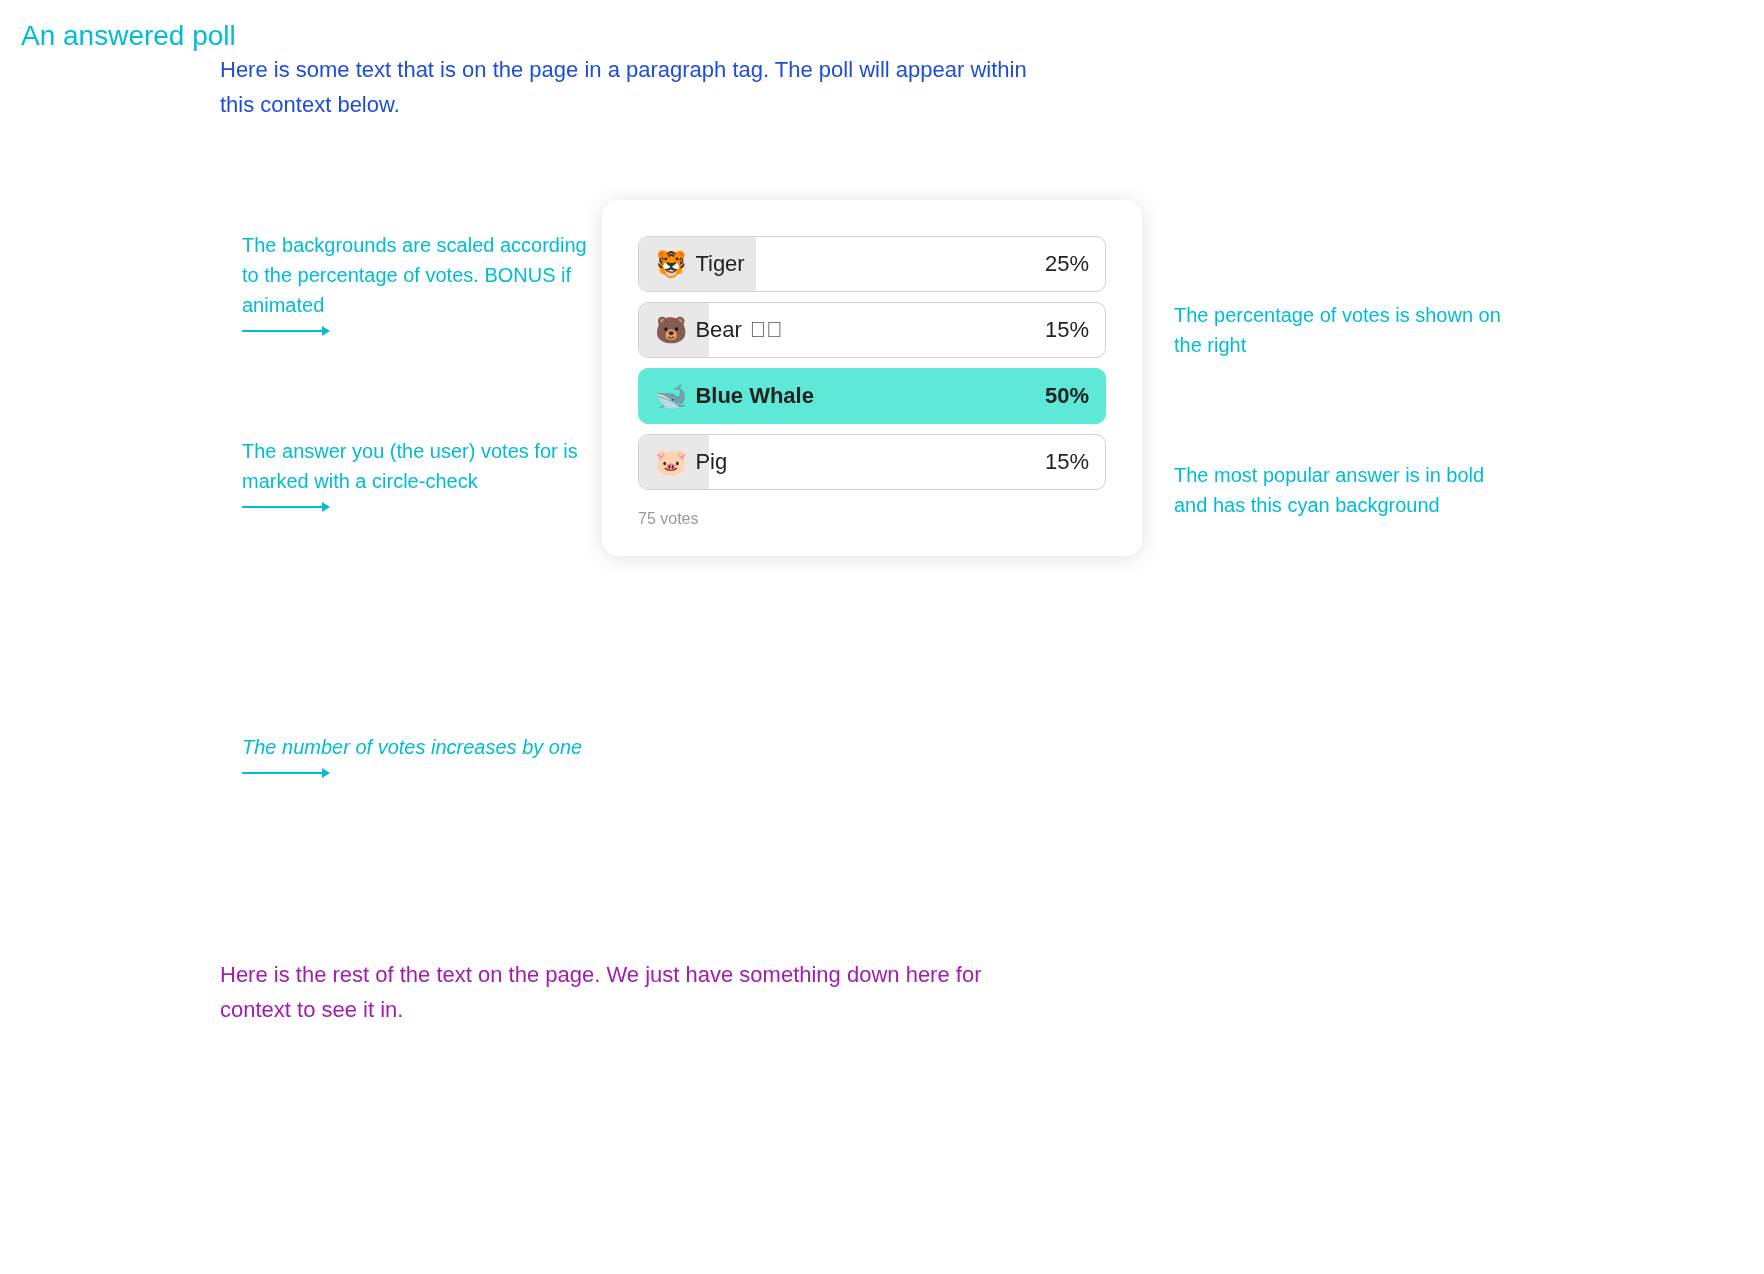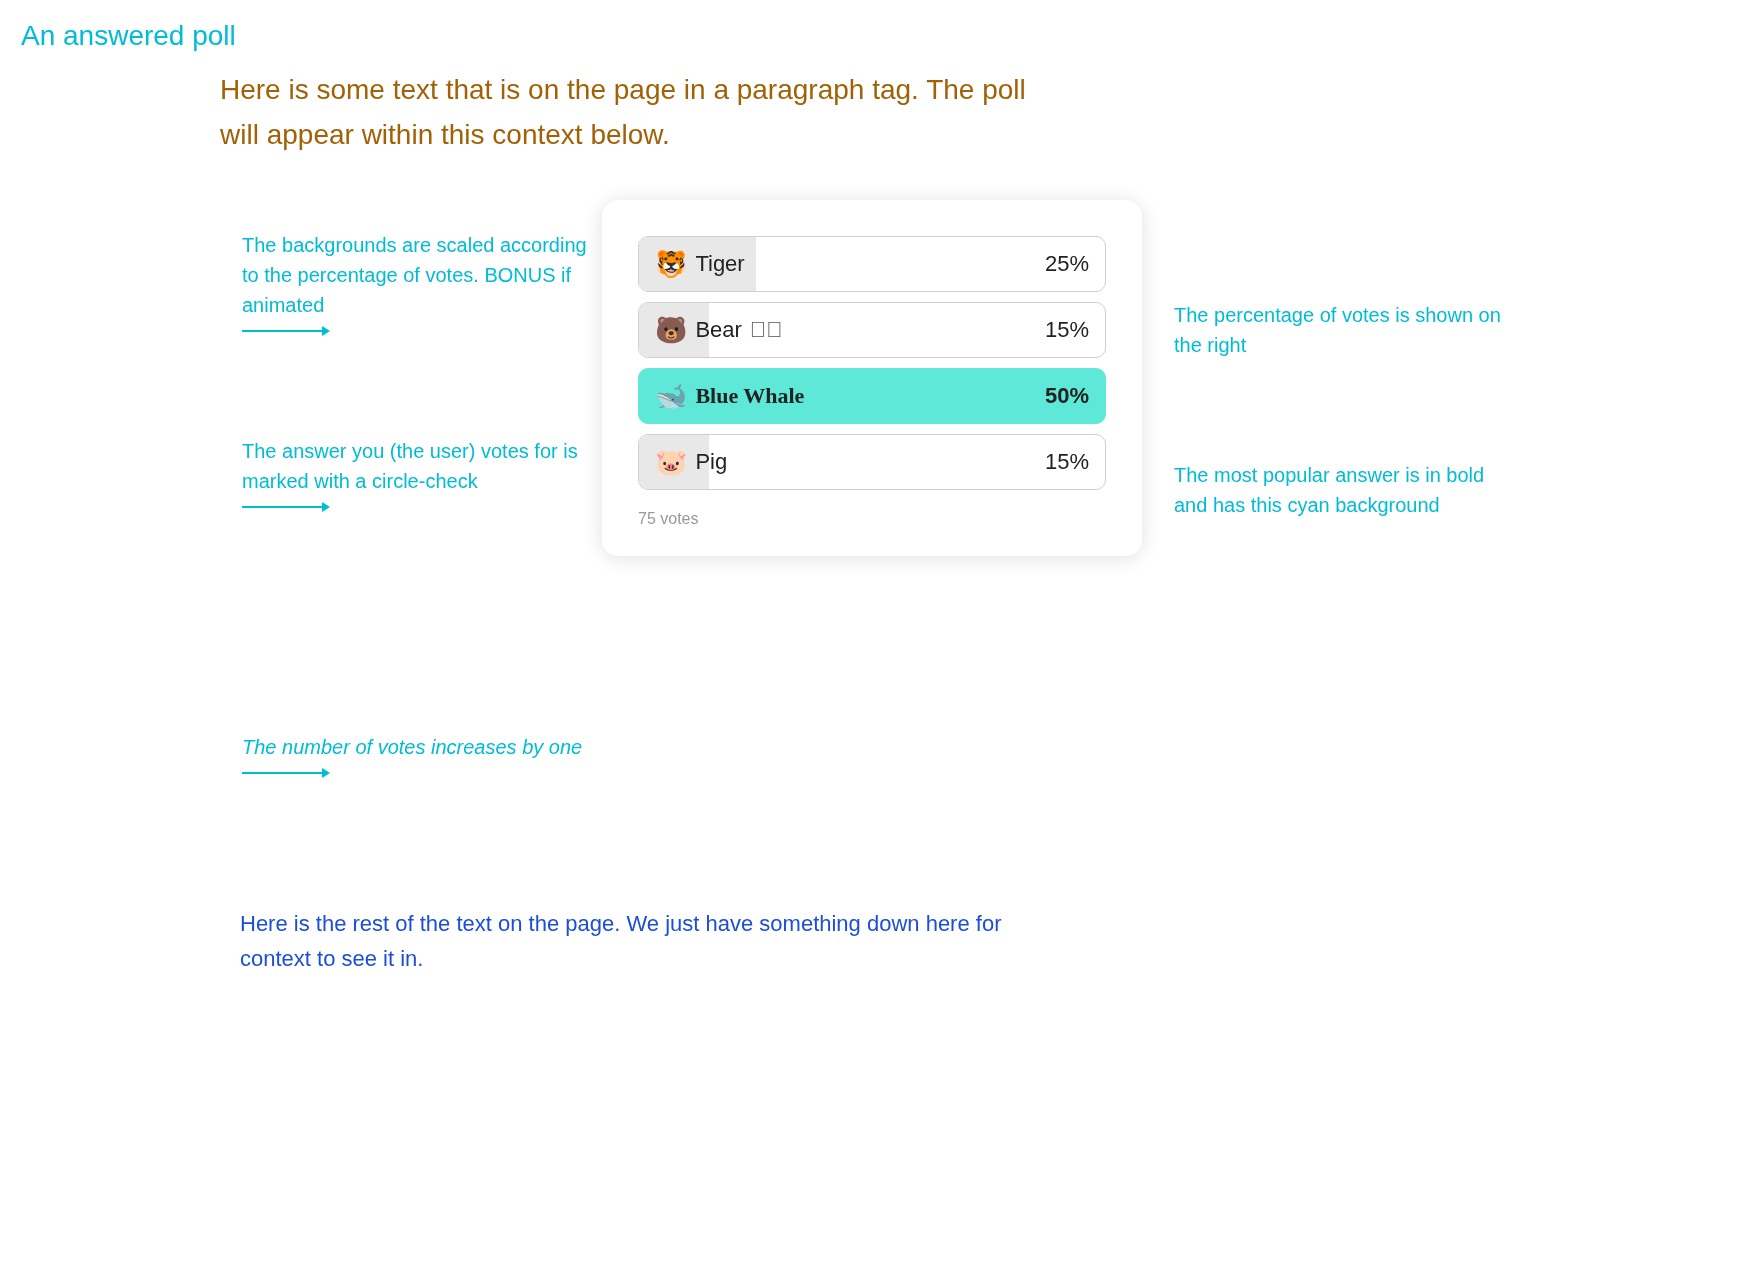--- a/index.html
+++ b/index.html
@@ -16,25 +16,25 @@
       position: absolute;
       top: 20px;
       left: 21px;
       color: #00bcd4;
       font-family: 'Comic Sans MS', cursive, sans-serif;
       font-size: 28px;
     }
 
     .intro-text {
       position: absolute;
-      top: 68px;
+      top: 52px;
       left: 220px;
-      font-size: 28px;
+      font-size: 22px;
       line-height: 1.6;
-      color: #a16207;
+      color: #1d4ed8;
       max-width: 820px;
     }
 
     .annotation {
       font-family: 'Comic Sans MS', cursive, sans-serif;
       color: #00bcd4;
       font-size: 20px;
       line-height: 1.5;
       margin-bottom: 40px;
       position: relative;
@@ -106,21 +106,20 @@
       font-size: 26px;
     }
 
     .poll-option-label {
       font-size: 22px;
       color: #222;
     }
 
     .poll-option-label.bold {
       font-weight: 700;
-      font-family: Liberation Serif, serif;
     }
 
     .poll-option-pct {
       font-size: 22px;
       color: #222;
       font-weight: 400;
     }
 
     .poll-option-pct.bold {
       font-weight: 700;
@@ -163,27 +162,26 @@
     }
     .pig-bg {
       background: #e8e8e8;
       width: 15%;
       border-radius: 8px 0 0 8px;
     }
 
     
     .bottom-text {
       position: absolute;
-      top: 906px;
+      top: 957px;
       left: 220px;
       font-size: 22px;
-      color: #1d4ed8;
+      color: #a21caf;
       line-height: 1.6;
       max-width: 820px;
-      margin-left: 20px;
     }
 
     
     .layout {
       position: absolute;
       top: 200px;
       left: 0;
       width: 1764px;
       display: flex;
       justify-content: center;

